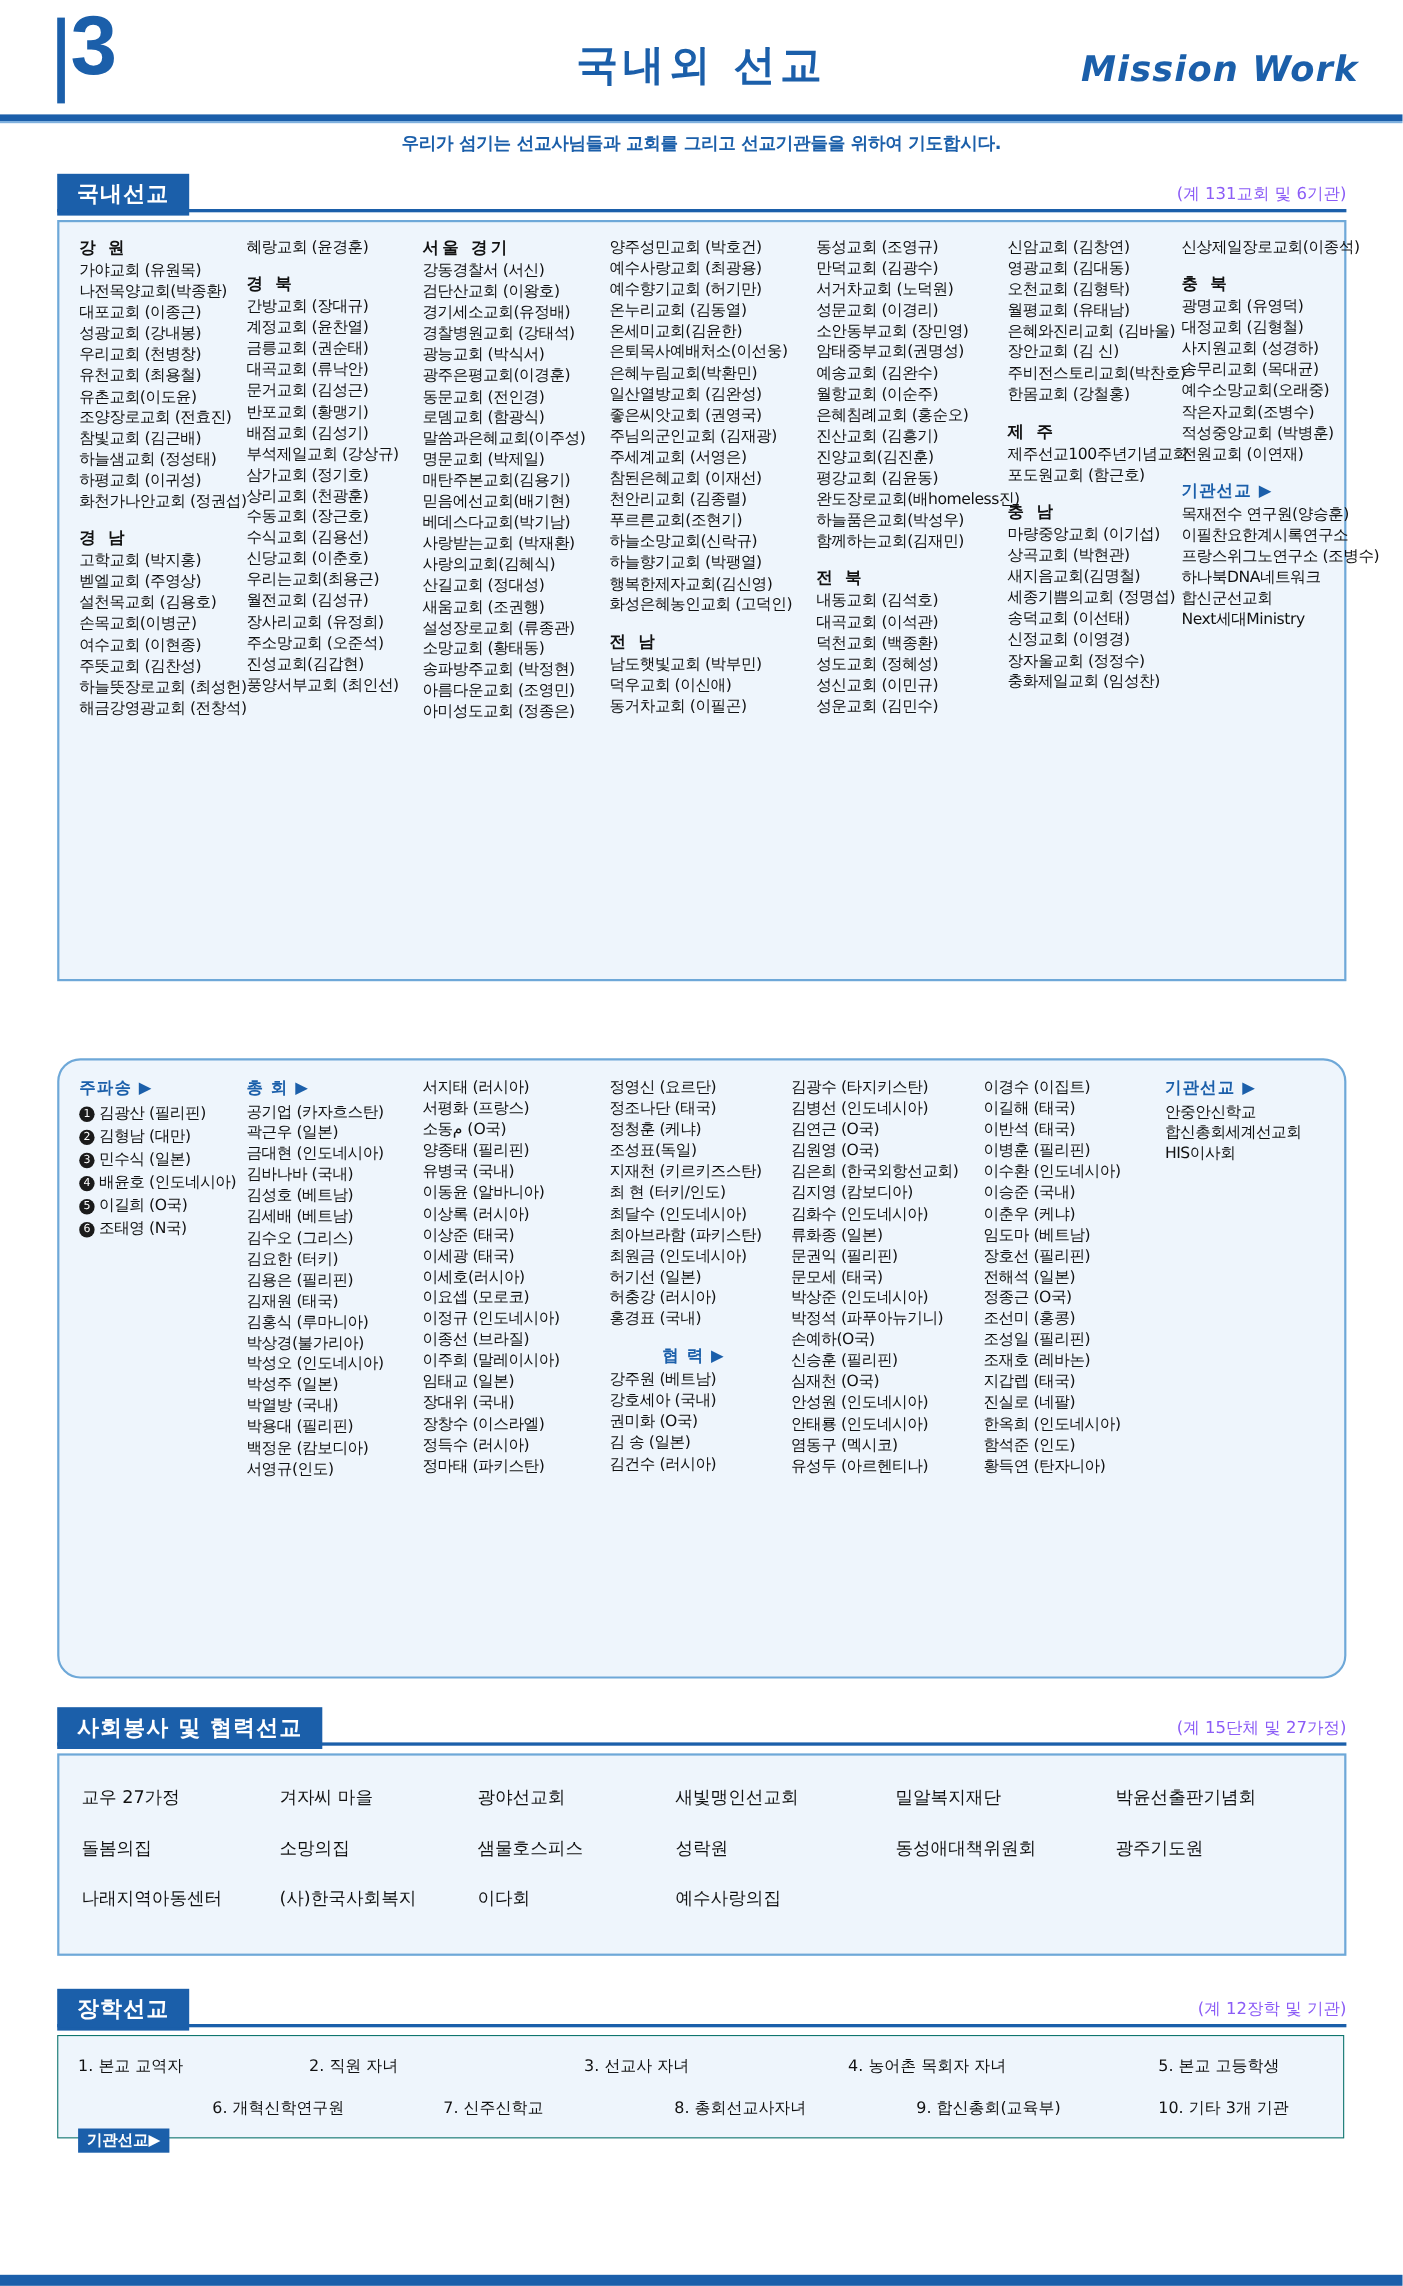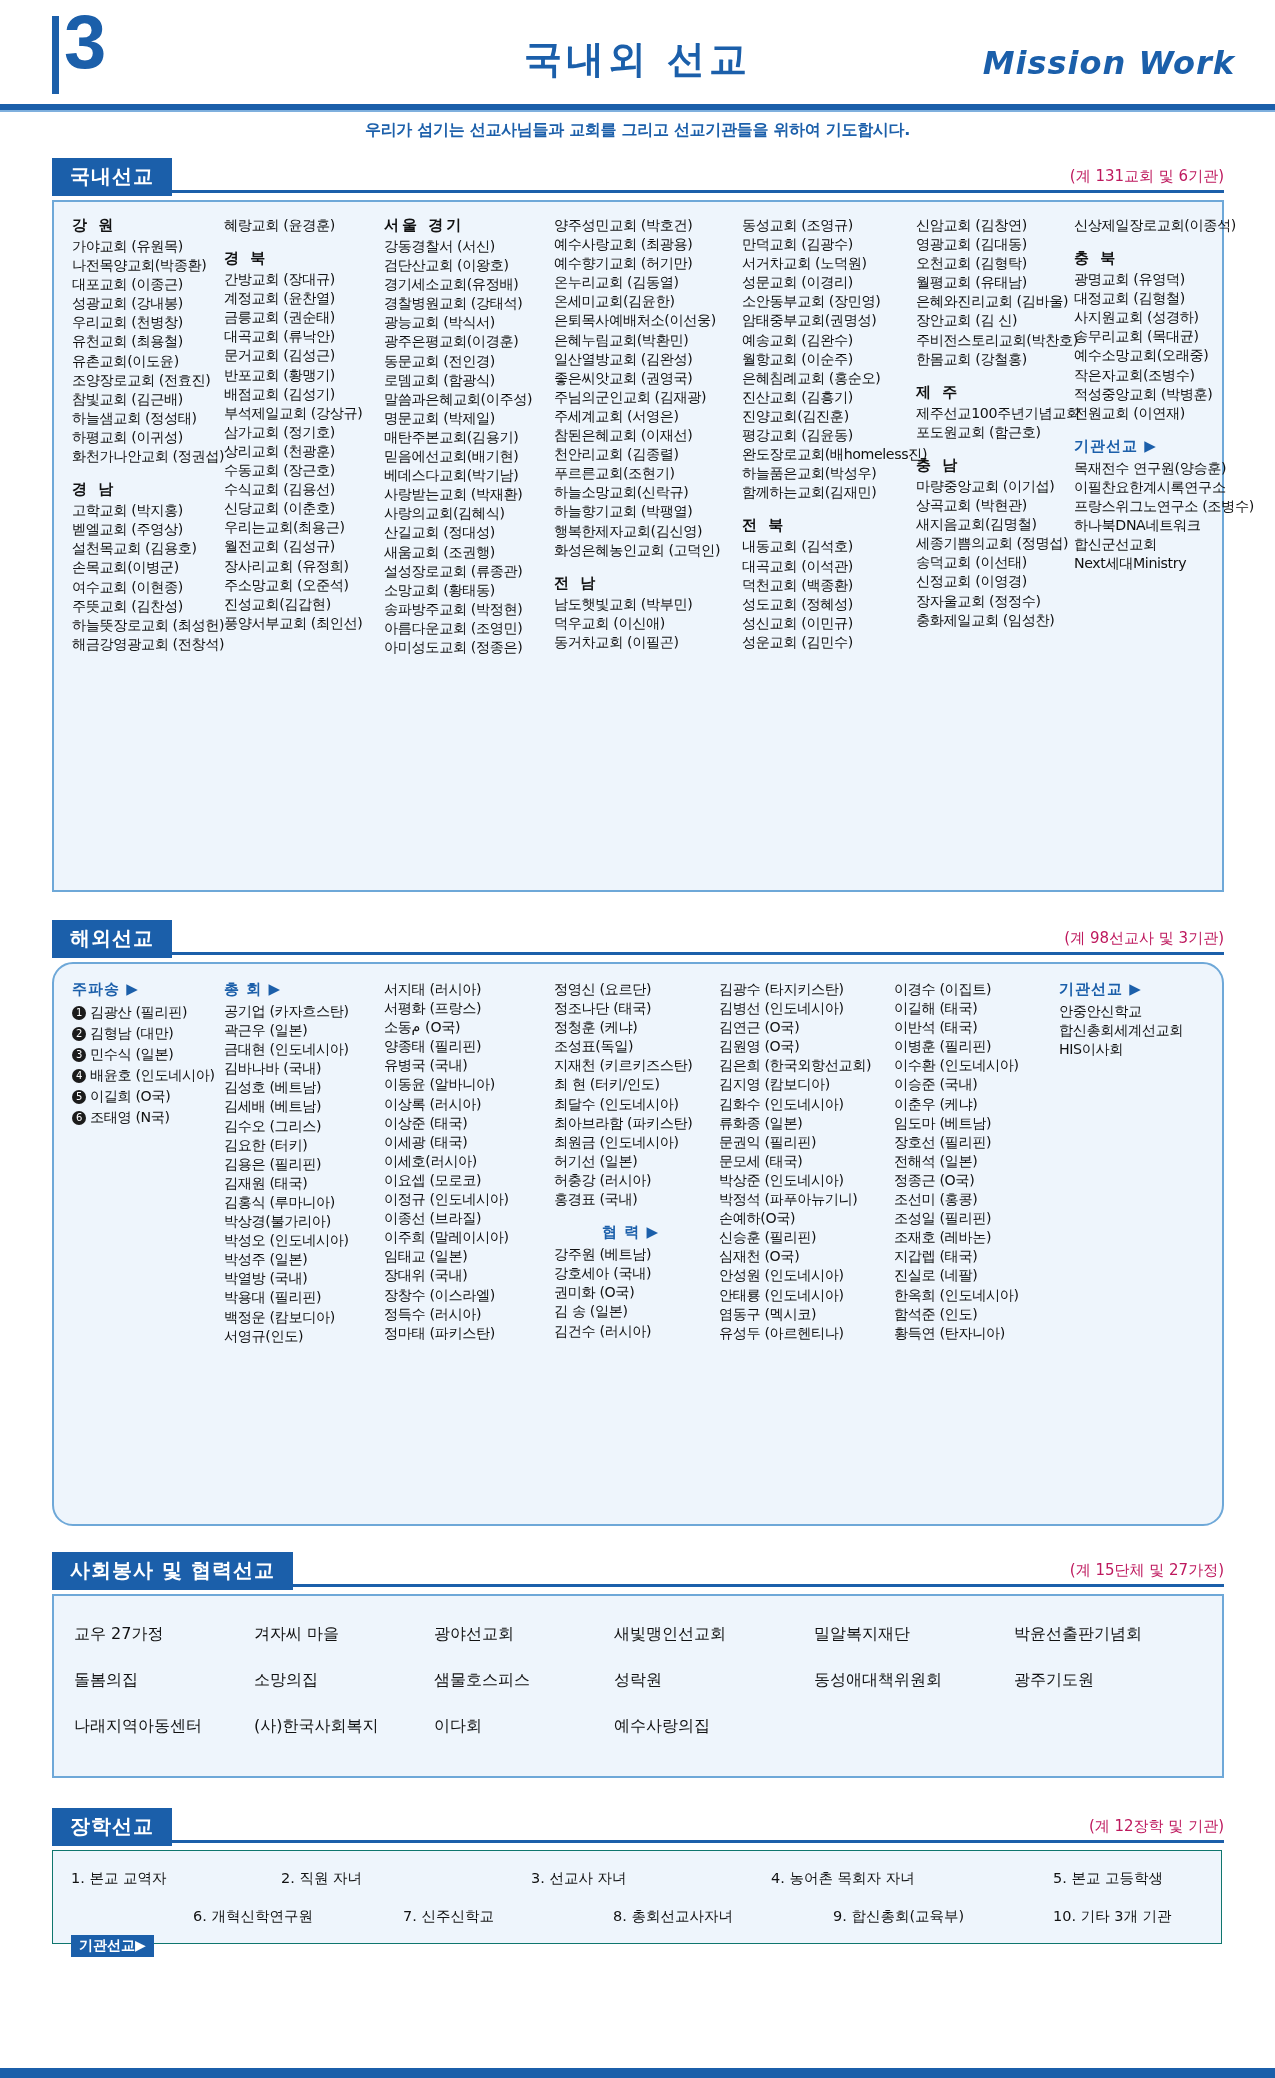--- a/index.html
+++ b/index.html
@@ -20,21 +20,21 @@
   .pagenum-bar{position:absolute;left:52px;top:16px;width:7px;height:78px;background:#1b5faa;}
   .pagenum{position:absolute;left:64px;top:4px;font-size:76px;font-weight:bold;color:#1b5faa;font-family:"Liberation Sans",sans-serif;line-height:1;}
   .hdr-title{position:absolute;left:0;top:34px;width:1275px;text-align:center;font-size:38px;font-weight:bold;color:#1b5faa;letter-spacing:4px;}
   .hdr-en{position:absolute;right:40px;top:44px;font-size:32px;font-style:italic;font-weight:bold;color:#1b5faa;font-family:"DejaVu Sans",sans-serif;letter-spacing:1px;}
   .hdr-sub{position:absolute;left:0;top:120px;width:1275px;text-align:center;font-size:16px;font-weight:bold;color:#1b5faa;letter-spacing:-0.3px;}
 
   
   .sec{position:absolute;}
   .sec-head{position:relative;height:34px;}
   .sec-tab{position:absolute;left:0;top:0;background:#1b5faa;color:#fff;font-size:20px;font-weight:bold;padding:5px 18px 6px 18px;letter-spacing:1px;}
-  .sec-count{position:absolute;right:0;top:9px;font-size:15px;color:#be185d;}
+  .sec-count{position:absolute;right:0;top:9px;font-size:15px;color:#8b5cf6;}
   .sec-underline{position:absolute;left:0;top:32px;height:3px;background:#1b5faa;}
 
   
   .box{position:absolute;border:2px solid #6ea8d8;background:#eef5fc;}
   .box-inner{position:relative;width:100%;height:100%;}
   .col{position:absolute;top:0;}
   .cat{font-size:15px;font-weight:bold;color:#111;letter-spacing:3px;margin-bottom:2px;white-space:nowrap;}
   .ent{font-size:14.2px;color:#111;line-height:19.1px;white-space:nowrap;letter-spacing:-0.4px;}
   .cat-blue{font-size:15px;font-weight:bold;color:#1b5faa;letter-spacing:1px;white-space:nowrap;margin-bottom:3px;}
 
@@ -234,27 +234,20 @@
           <div class="ent">목재전수 연구원(양승훈)</div>
           <div class="ent">이필찬요한계시록연구소</div>
           <div class="ent">프랑스위그노연구소 (조병수)</div>
           <div class="ent">하나북DNA네트워크</div>
           <div class="ent">합신군선교회</div>
           <div class="ent">Next세대Ministry</div>
         </div>
       </div>
   </div>
 
-  <div class="sec" style="left:52px;top:920px;width:1172px;">
-    <div class="sec-head" style="width:1172px;">
-      <div class="sec-tab">해외선교</div>
-      <div class="sec-count">(계 98선교사 및 3기관)</div>
-      <div class="sec-underline" style="left:0;width:1172px;"></div>
-    </div>
-  </div>
 
   <div class="box" style="left:52px;top:962px;width:1168px;height:560px;border-radius:21px;">
     <div class="box-inner" id="overseas-cols">
         <div class="col" style="left: 18px; top: 16px;">
           <div class="cat-blue">주파송 ▶</div>
           <div class="numitem"><span class="circ">1</span>김광산 (필리핀)</div>
           <div class="numitem"><span class="circ">2</span>김형남 (대만)</div>
           <div class="numitem"><span class="circ">3</span>민수식 (일본)</div>
           <div class="numitem"><span class="circ">4</span>배윤호 (인도네시아)</div>
           <div class="numitem"><span class="circ">5</span>이길희 (O국)</div>

